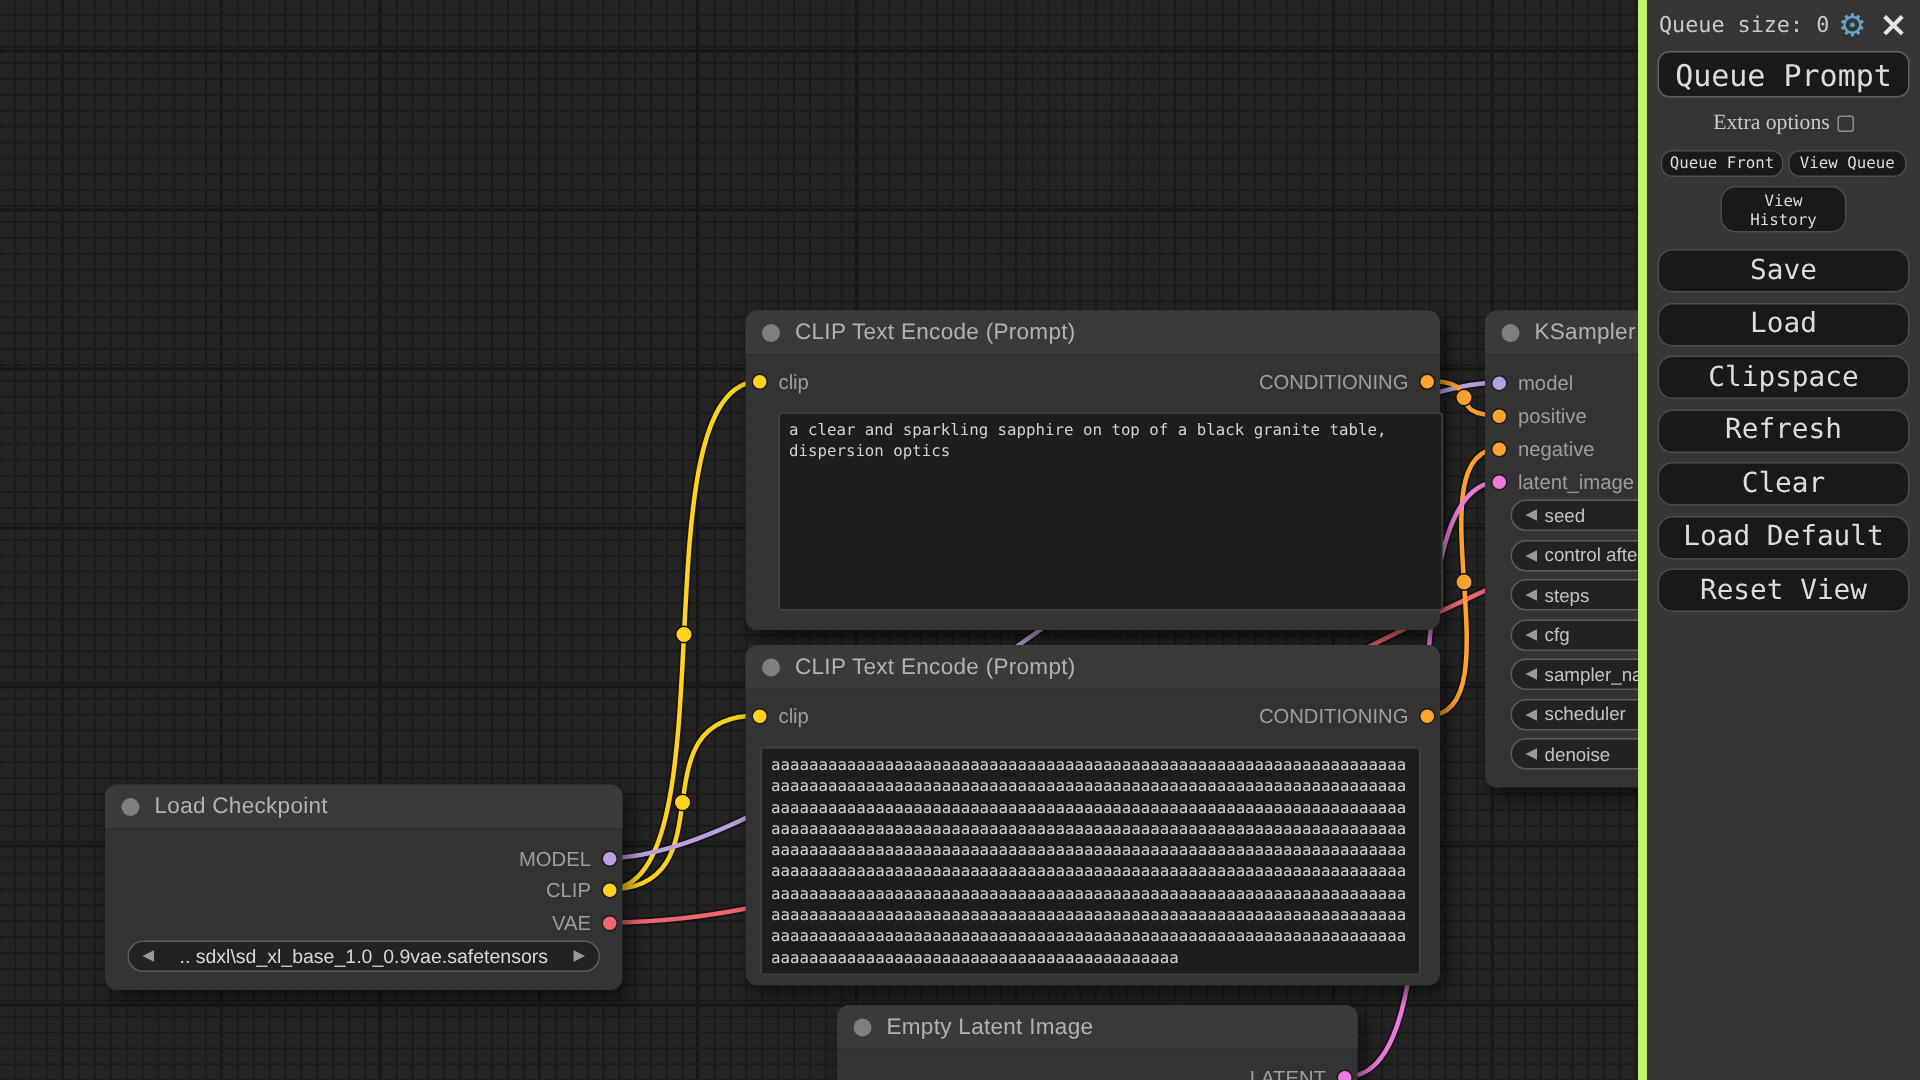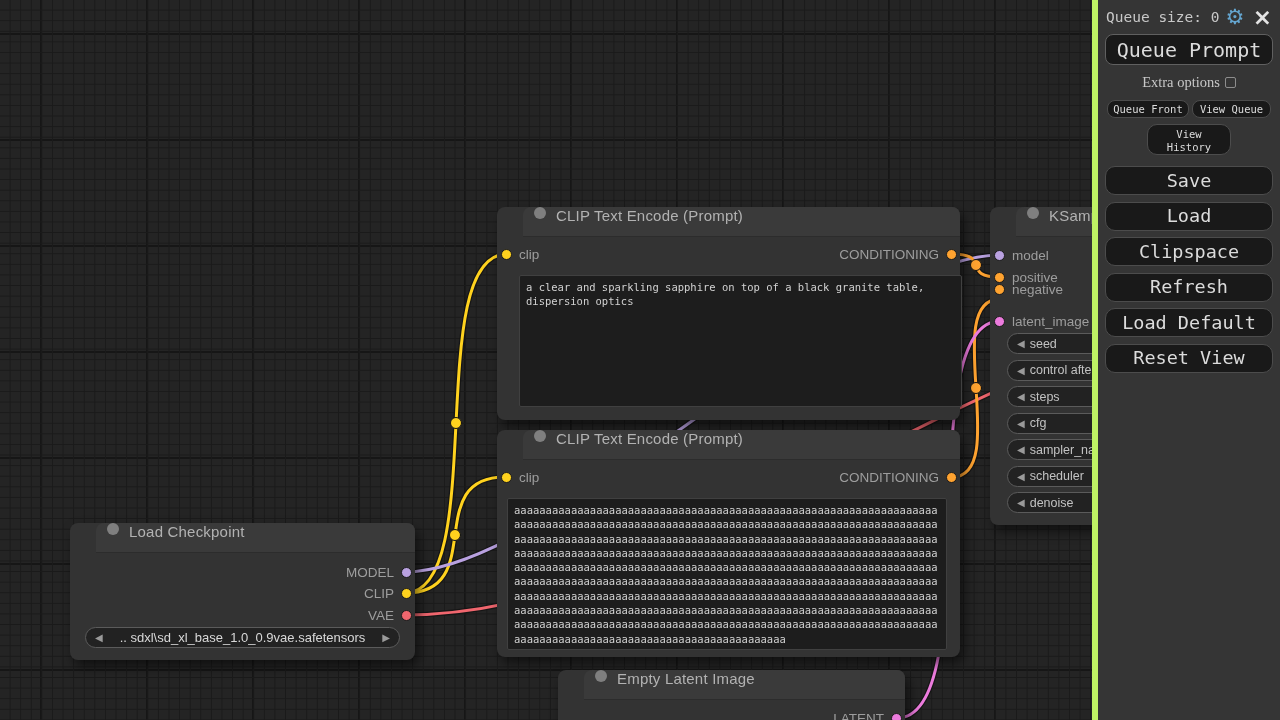--- a/index.html
+++ b/index.html
@@ -17,23 +17,23 @@
       linear-gradient(90deg, #161616 2px, transparent 2px);
     background-size:10.6px 10.6px, 10.6px 10.6px, 106px 106px, 106px 106px;
     background-position:-1px -1px, -1px -1px, 40px 33px, 40px 33px;
   }
   svg#wires { position:absolute; left:0; top:0; z-index:1; pointer-events:none; }
 
   
   .node { position:absolute; z-index:2; background:#333333; border-radius:8px;
           box-shadow:4px 6px 12px rgba(0,0,0,0.55); }
   .ntitle { height:30px; background:#3a3a3a; border-radius:8px 8px 0 0;
-            display:flex; padding-left:11px;
+            display:flex; align-items:center; padding-left:11px;
             color:#b2b2b2; font-size:15px; letter-spacing:.2px;
-            border-bottom:1px solid #2c2c2c;margin-left:26px; }
+            border-bottom:1px solid #2c2c2c; }
   .tdot { width:12px; height:12px; border-radius:50%; background:#7f7f7f;
           margin-right:10px; flex:0 0 auto; }
   .port { position:absolute; height:14px; display:flex; align-items:center;
           color:#9d9d9d; font-size:13.5px; }
   .port.in  { left:0;  padding-left:22px; }
   .port.out { right:0; padding-right:21px; }
   .pdot { position:absolute; top:50%; width:11px; height:11px; margin-top:-5.5px;
           border-radius:50%; border:1px solid #1c1c1c; }
   .port.in  .pdot { left:4px; }
   .port.out .pdot { right:3px; }
@@ -184,21 +184,21 @@
       <span>KSampler</span>
     </div>
     <div class="port in" style="top:41px;">
       <span class="pdot c-model"></span>
       <span>model</span>
     </div>
     <div class="port in" style="top:63px;">
       <span class="pdot c-cond"></span>
       <span>positive</span>
     </div>
-    <div class="port in" style="top:75px;text-align:center;">
+    <div class="port in" style="top:85px;text-align:center;">
       <span class="pdot c-cond"></span>
       <span>negative</span>
     </div>
     <div class="port in" style="top:107px;">
       <span class="pdot c-latent"></span>
       <span>latent_image</span>
     </div>
     <div class="widget" style="left:17px; top:126px; width:180px;">
       <span class="warrow">◀</span>
       <span>seed</span>
@@ -262,16 +262,17 @@
   </div>
 
   <button class="mbtn" id="view-history" style="white-space:pre-line;">View
 History</button>
 
   <div id="big-buttons">
     <button class="mbtn bigbtn">Save</button>
     <button class="mbtn bigbtn">Load</button>
     <button class="mbtn bigbtn">Clipspace</button>
     <button class="mbtn bigbtn">Refresh</button>
+    <button class="mbtn bigbtn">Clear</button>
     <button class="mbtn bigbtn">Load Default</button>
     <button class="mbtn bigbtn">Reset View</button>
   </div>
 </div>
 
 </body></html>

